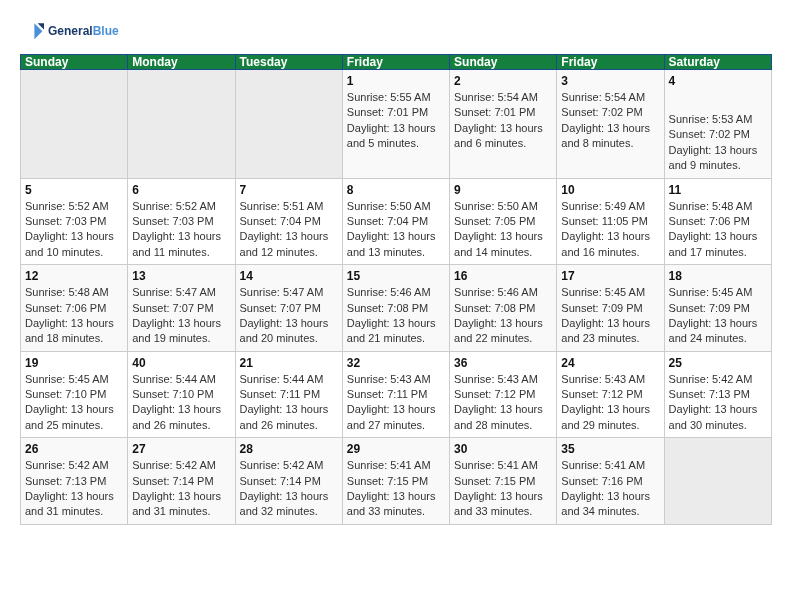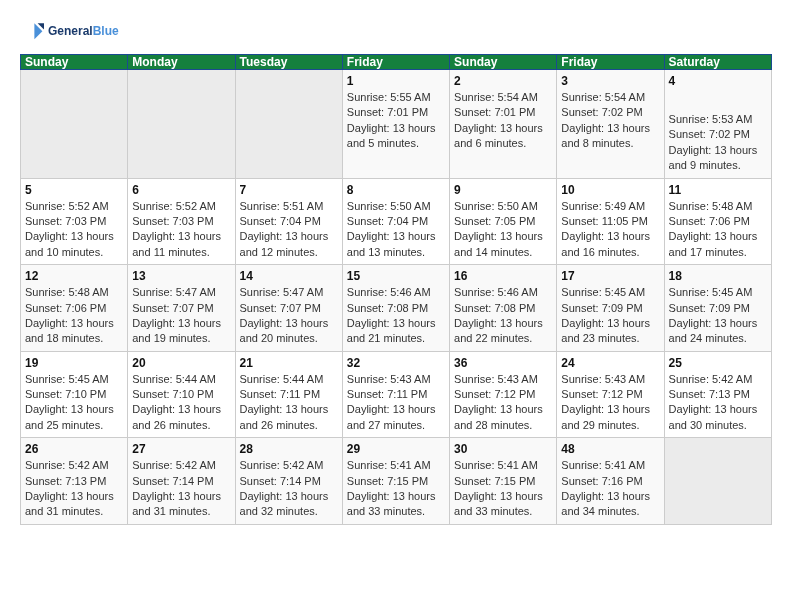--- a/index.html
+++ b/index.html
@@ -259,21 +259,21 @@
       </tr>
       <tr>
         <td>
           <div class="day-num">19</div>
           <div class="day-info" style="white-space: pre-line;">Sunrise: 5:45 AM
 Sunset: 7:10 PM
 Daylight: 13 hours
 and 25 minutes.</div>
         </td>
         <td>
-          <div class="day-num">20</div>
+          <div class="day-num">40</div>
           <div class="day-info" style="white-space: pre-line;">Sunrise: 5:44 AM
 Sunset: 7:10 PM
 Daylight: 13 hours
 and 26 minutes.</div>
         </td>
         <td>
           <div class="day-num">21</div>
           <div class="day-info" style="white-space: pre-line;">Sunrise: 5:44 AM
 Sunset: 7:11 PM
 Daylight: 13 hours
@@ -338,21 +338,21 @@
 and 33 minutes.</div>
         </td>
         <td>
           <div class="day-num">30</div>
           <div class="day-info" style="white-space: pre-line;">Sunrise: 5:41 AM
 Sunset: 7:15 PM
 Daylight: 13 hours
 and 33 minutes.</div>
         </td>
         <td>
-          <div class="day-num">48</div>
+          <div class="day-num">35</div>
           <div class="day-info" style="white-space: pre-line;">Sunrise: 5:41 AM
 Sunset: 7:16 PM
 Daylight: 13 hours
 and 34 minutes.</div>
         </td>
         <td class="empty"></td>
       </tr>
     </tbody>
 </table>
 

